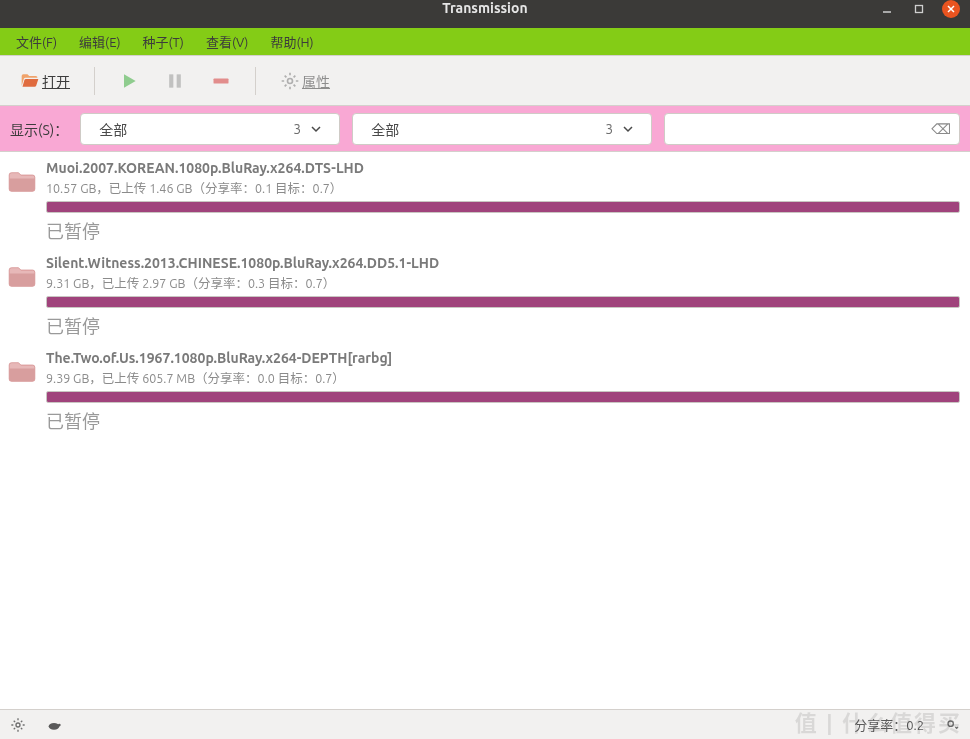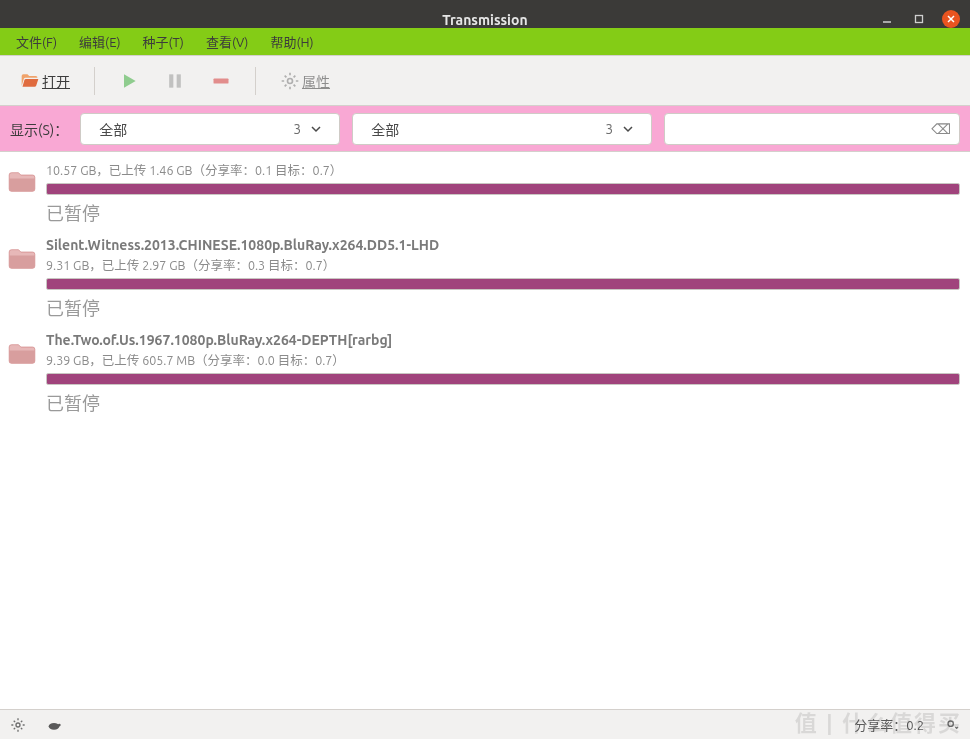--- a/index.html
+++ b/index.html
@@ -1,18 +1,18 @@
 <!DOCTYPE html>
 <html><head>
 <meta charset="utf-8">
 <style>
   * { box-sizing: border-box; margin: 0; padding: 0; }
   html, body { width: 970px; height: 739px; font-family: "Ubuntu", "Noto Sans CJK SC", sans-serif; font-size: 13px; color: #3c3c3c; background: #f6f6f6; overflow: hidden; }
   
-  .titlebar { height: 28px; background: #3b3a38; display: flex; align-items: flex-end; position: relative; color: #e6e6e6; }
+  .titlebar { height: 28px; background: #3b3a38; display: flex; align-items: flex-start; position: relative; color: #e6e6e6; }
   .titlebar .title { position: absolute; left: 0; right: 0; text-align: center; font-weight: 600; font-size: 14px; }
   .titlebar .win-controls { margin-left: auto; display: flex; align-items: center; gap: 14px; padding-right: 10px; z-index: 2; }
   .win-btn { width: 18px; height: 18px; border-radius: 50%; display: flex; align-items: center; justify-content: center; cursor: pointer; }
   .win-btn svg { width: 10px; height: 10px; }
   .win-close { background: #e95420; }
   
   .menubar { height: 28px; background: #84cc16; border-bottom: 1px solid #d4d0cc; display: flex; align-items: center; padding: 0 6px; gap: 2px; }
   .menu-item { padding: 4px 10px; cursor: pointer; border-radius: 3px; }
   
   .toolbar { height: 50px; background: #f2f1f0; border-bottom: 1px solid #d4d0cc; display: flex; align-items: center; padding: 0 10px; gap: 6px; }
@@ -152,20 +152,21 @@
   </div>
 </div>
 
 <div class="list" id="list">
     <div class="torrent">
       <div class="thumb"><svg viewBox="0 0 24 20">
           <path d="M1 4a2 2 0 0 1 2-2h6l2 2h10a2 2 0 0 1 2 2v10a2 2 0 0 1-2 2H3a2 2 0 0 1-2-2V4z" fill="#e7b8b8" stroke="#c77" stroke-width="0.5"></path>
           <path d="M1 7h22v9a2 2 0 0 1-2 2H3a2 2 0 0 1-2-2V7z" fill="#d89e9e"></path>
         </svg></div>
       <div class="body">
+        <div class="t-name">Muoi.2007.KOREAN.1080p.BluRay.x264.DTS-LHD</div>
         <div class="t-stats">10.57 GB，已上传 1.46 GB（分享率：0.1 目标：0.7）</div>
         <div class="t-progress">
           <div class="fill" style="width: 100%;"></div>
         </div>
         <div class="t-status">已暂停</div>
       </div>
     </div>
     <div class="torrent">
       <div class="thumb"><svg viewBox="0 0 24 20">
           <path d="M1 4a2 2 0 0 1 2-2h6l2 2h10a2 2 0 0 1 2 2v10a2 2 0 0 1-2 2H3a2 2 0 0 1-2-2V4z" fill="#e7b8b8" stroke="#c77" stroke-width="0.5"></path>

